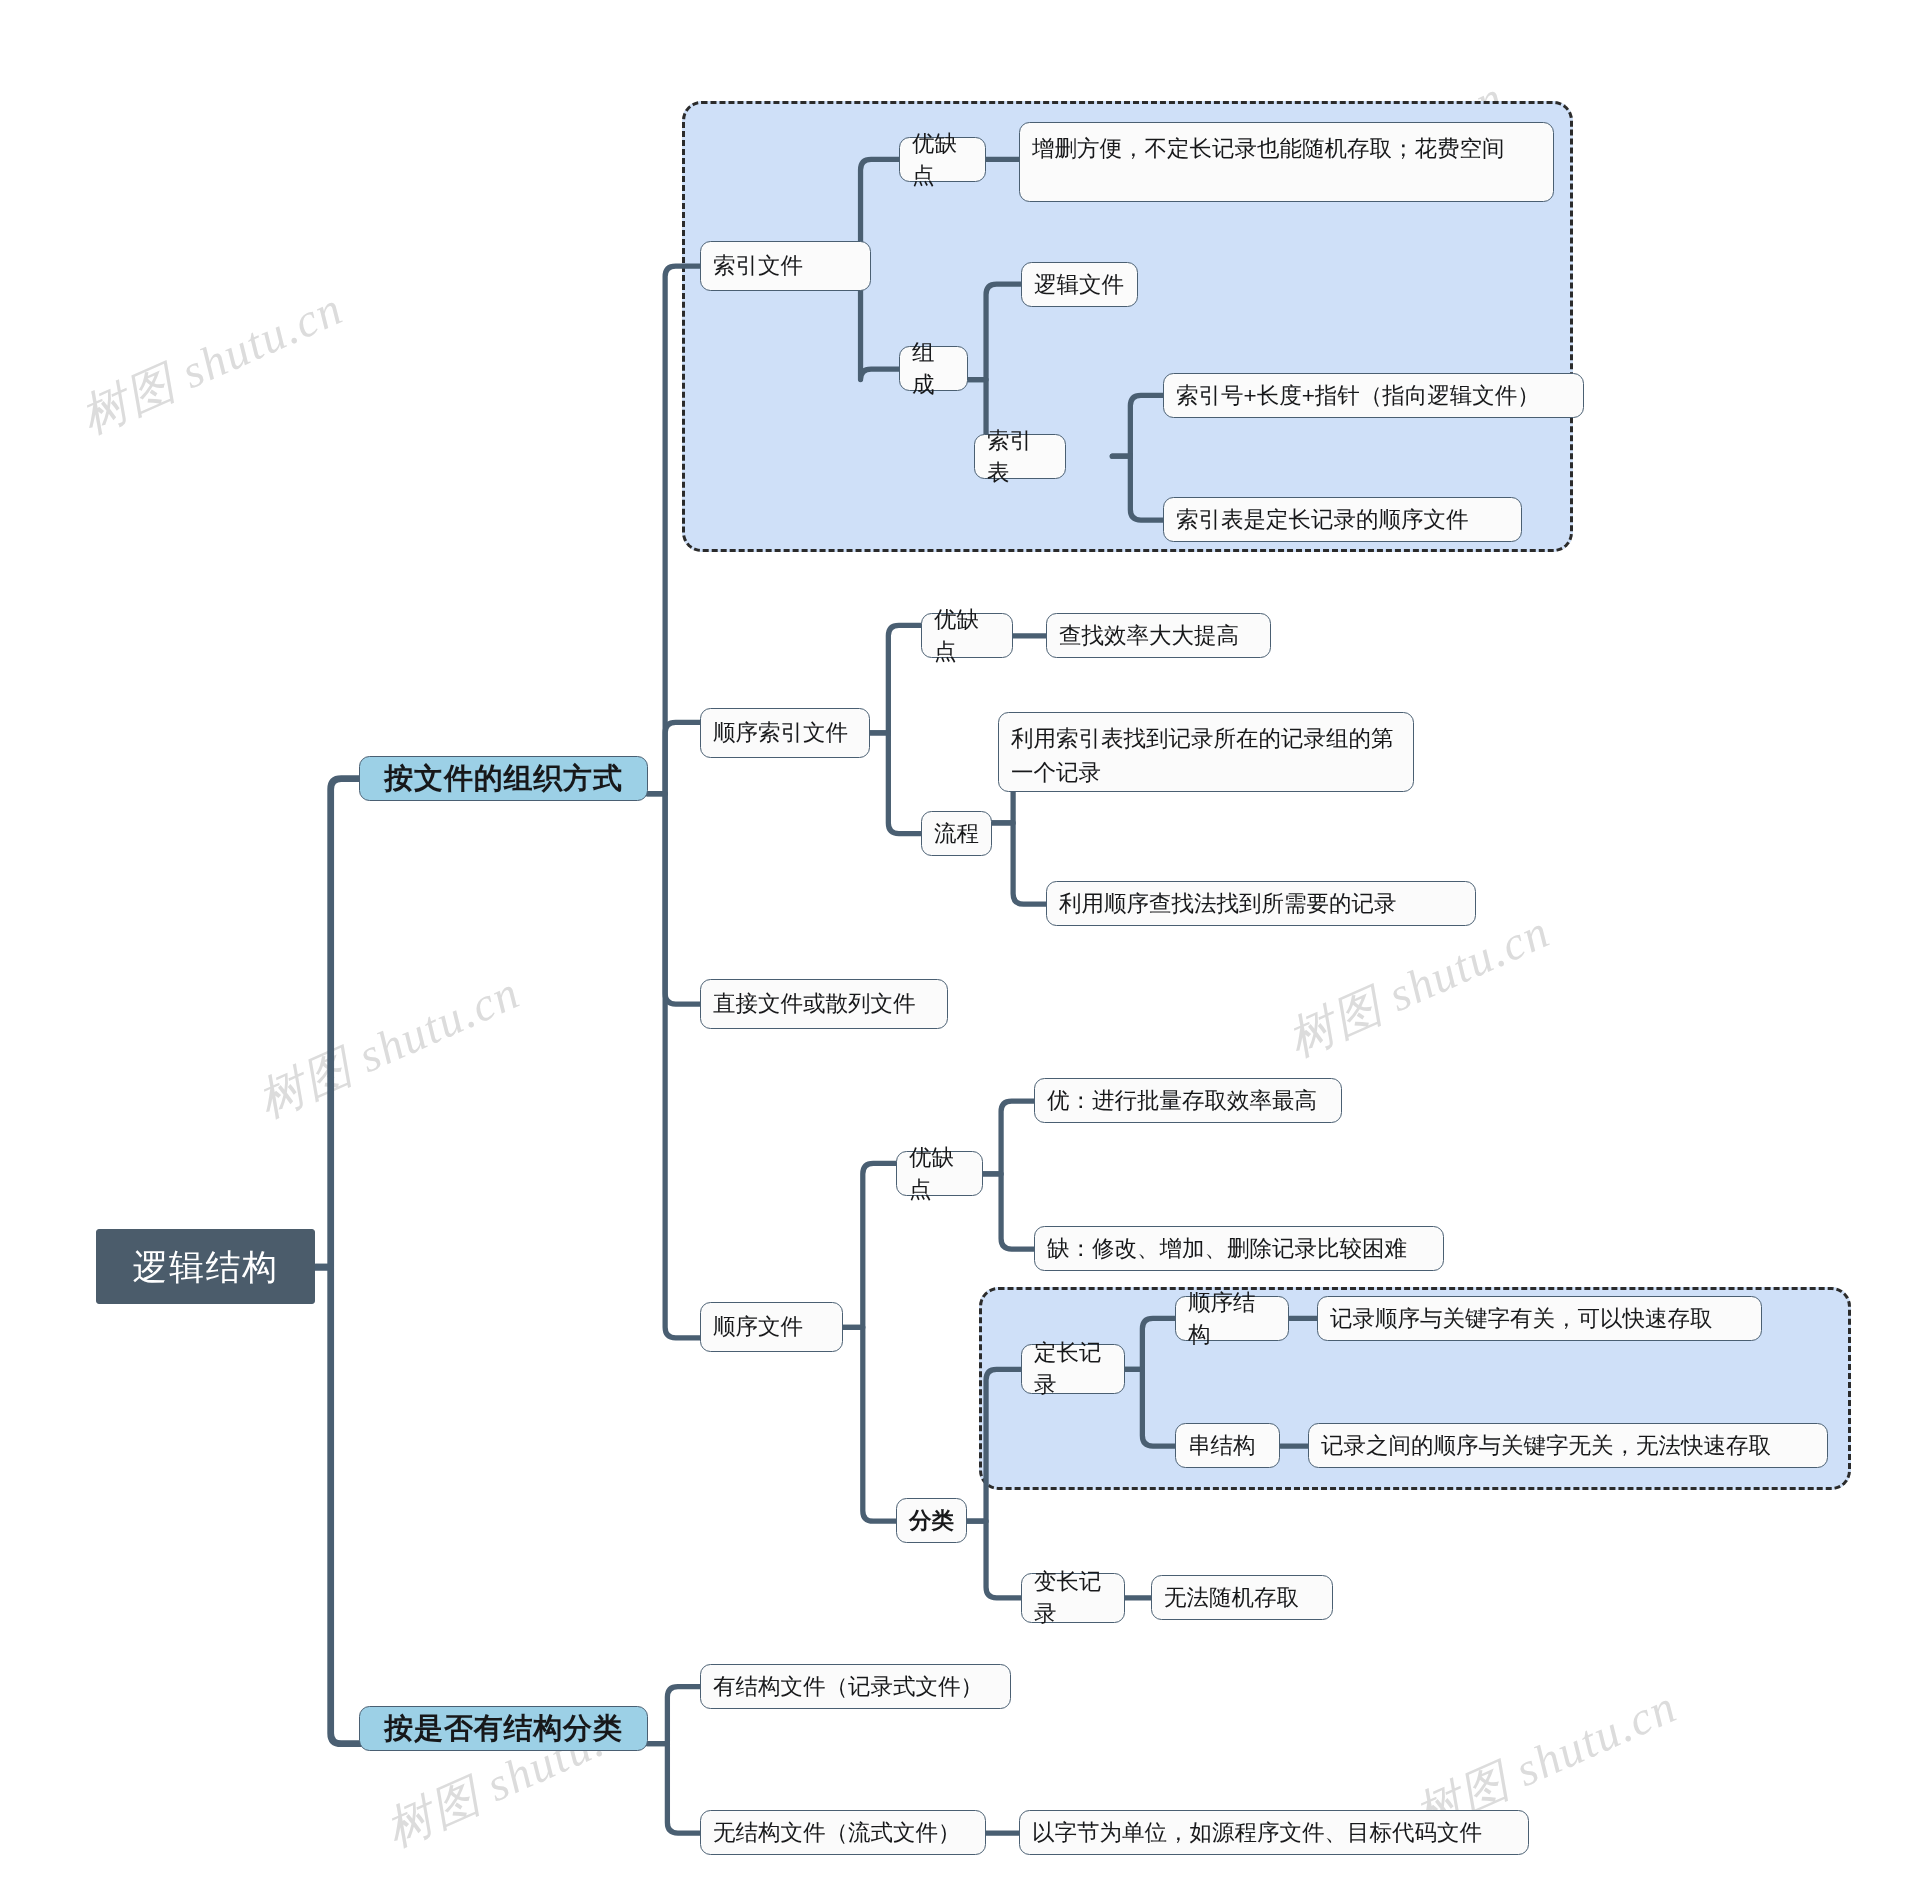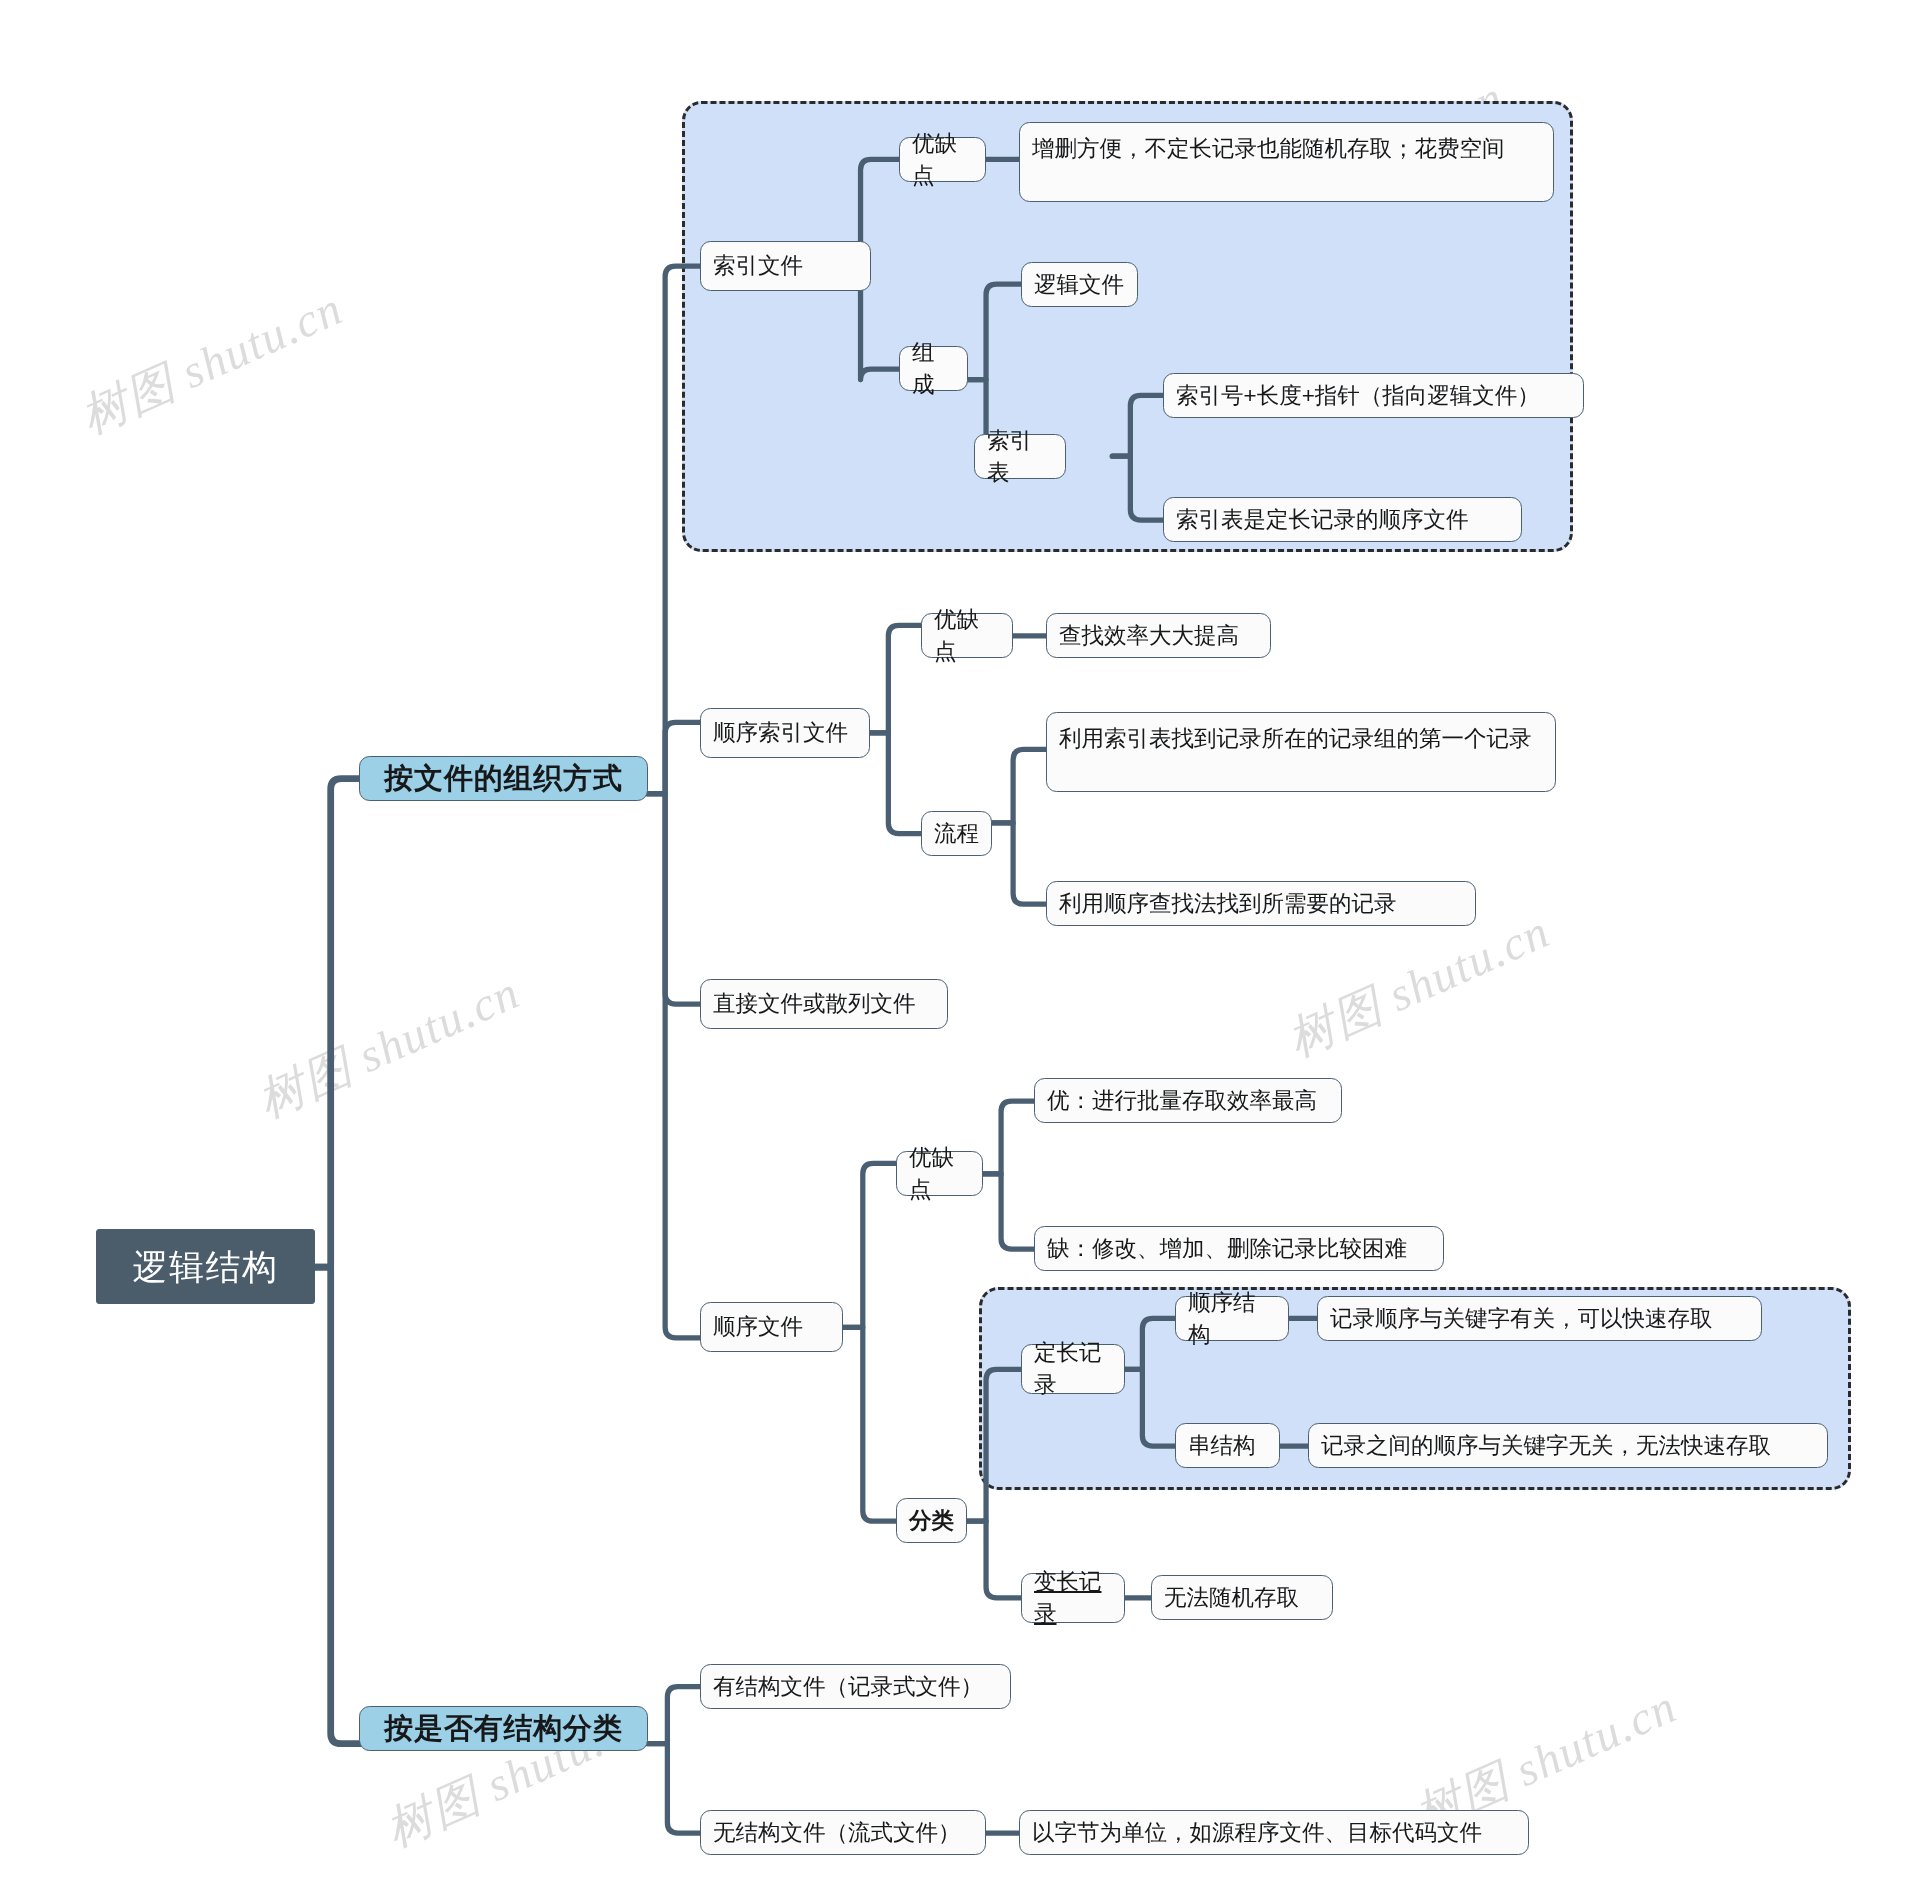--- a/index.html
+++ b/index.html
@@ -183,42 +183,42 @@
   <div class="node" style="left:1163px; top:373px; width:421px; height:45px;">索引号+长度+指针（指向逻辑文件）</div>
   <div class="node" style="left:1163px; top:497px; width:359px; height:45px;">索引表是定长记录的顺序文件</div>
 
   <div class="node" style="left:700px; top:708px; width:170px; height:50px;">顺序索引文件</div>
 
   <div class="node" style="left:921px; top:613px; width:92px; height:45px;">优缺点</div>
   <div class="node" style="left:1046px; top:613px; width:225px; height:45px;">查找效率大大提高</div>
 
   <div class="node" style="left:921px; top:811px; width:71px; height:45px;">流程</div>
 
-  <div class="node wrap2" style="left:1046px; top:712px; width:510px; height:80px; line-height:1.5;text-align:center;">利用索引表找到记录所在的记录组的第一个记录</div>
+  <div class="node wrap2" style="left:998px; top:712px; width:416px; height:80px; line-height:1.5;">利用索引表找到记录所在的记录组的第一个记录</div>
   <div class="node" style="left:1046px; top:881px; width:430px; height:45px;">利用顺序查找法找到所需要的记录</div>
 
   <div class="node" style="left:700px; top:979px; width:248px; height:50px;">直接文件或散列文件</div>
 
   <div class="node" style="left:700px; top:1302px; width:143px; height:50px;">顺序文件</div>
 
   <div class="node" style="left:896px; top:1151px; width:87px; height:45px;">优缺点</div>
   <div class="node" style="left:1034px; top:1078px; width:308px; height:45px;">优：进行批量存取效率最高</div>
   <div class="node" style="left:1034px; top:1226px; width:410px; height:45px;">缺：修改、增加、删除记录比较困难</div>
 
   <div class="node" style="left:896px; top:1498px; width:71px; height:45px;font-weight:bold;">分类</div>
 
   <div class="node" style="left:1021px; top:1344px; width:104px; height:50px;">定长记录</div>
 
   <div class="node" style="left:1175px; top:1296px; width:114px; height:45px;">顺序结构</div>
   <div class="node" style="left:1317px; top:1296px; width:445px; height:45px;">记录顺序与关键字有关，可以快速存取</div>
 
   <div class="node" style="left:1175px; top:1423px; width:105px; height:45px;">串结构</div>
   <div class="node" style="left:1308px; top:1423px; width:520px; height:45px;">记录之间的顺序与关键字无关，无法快速存取</div>
 
-  <div class="node" style="left:1021px; top:1573px; width:104px; height:50px;text-decoration:underline;">变长记录</div>
+  <div class="node" style="left:1021px; top:1573px; width:104px; height:50px;">变长记录</div>
   <div class="node" style="left:1151px; top:1575px; width:182px; height:45px;">无法随机存取</div>
 
   <div class="node" style="left:700px; top:1664px; width:311px; height:45px;">有结构文件（记录式文件）</div>
 
   <div class="node" style="left:700px; top:1810px; width:286px; height:45px;">无结构文件（流式文件）</div>
   <div class="node" style="left:1019px; top:1810px; width:510px; height:45px;">以字节为单位，如源程序文件、目标代码文件</div>
 
 </div>
 
 

